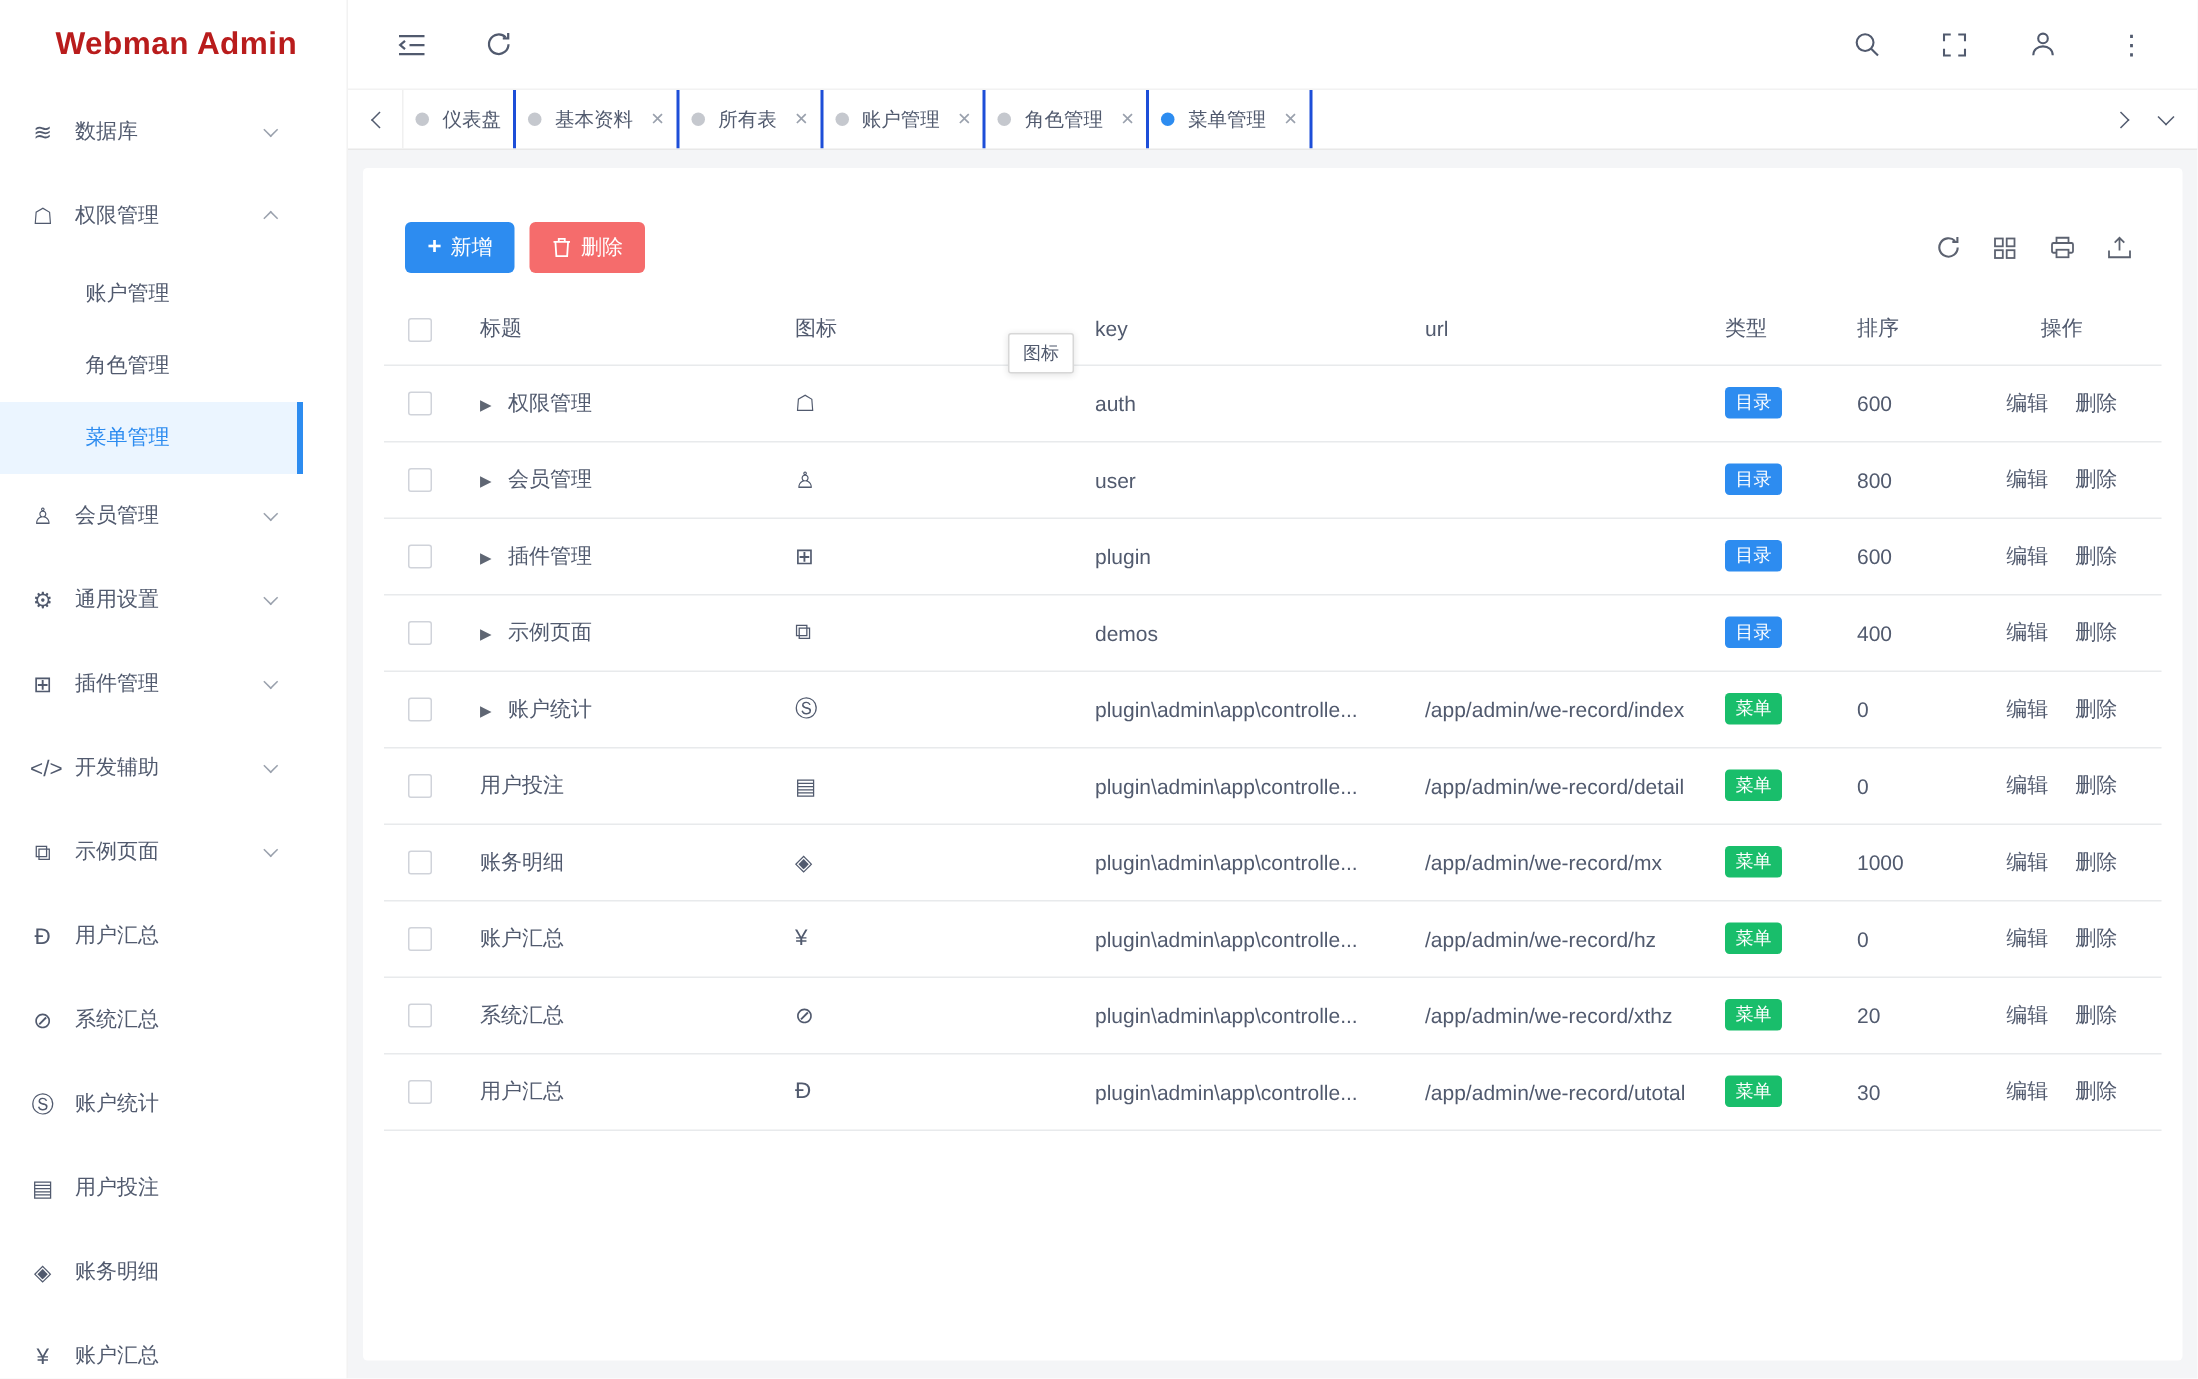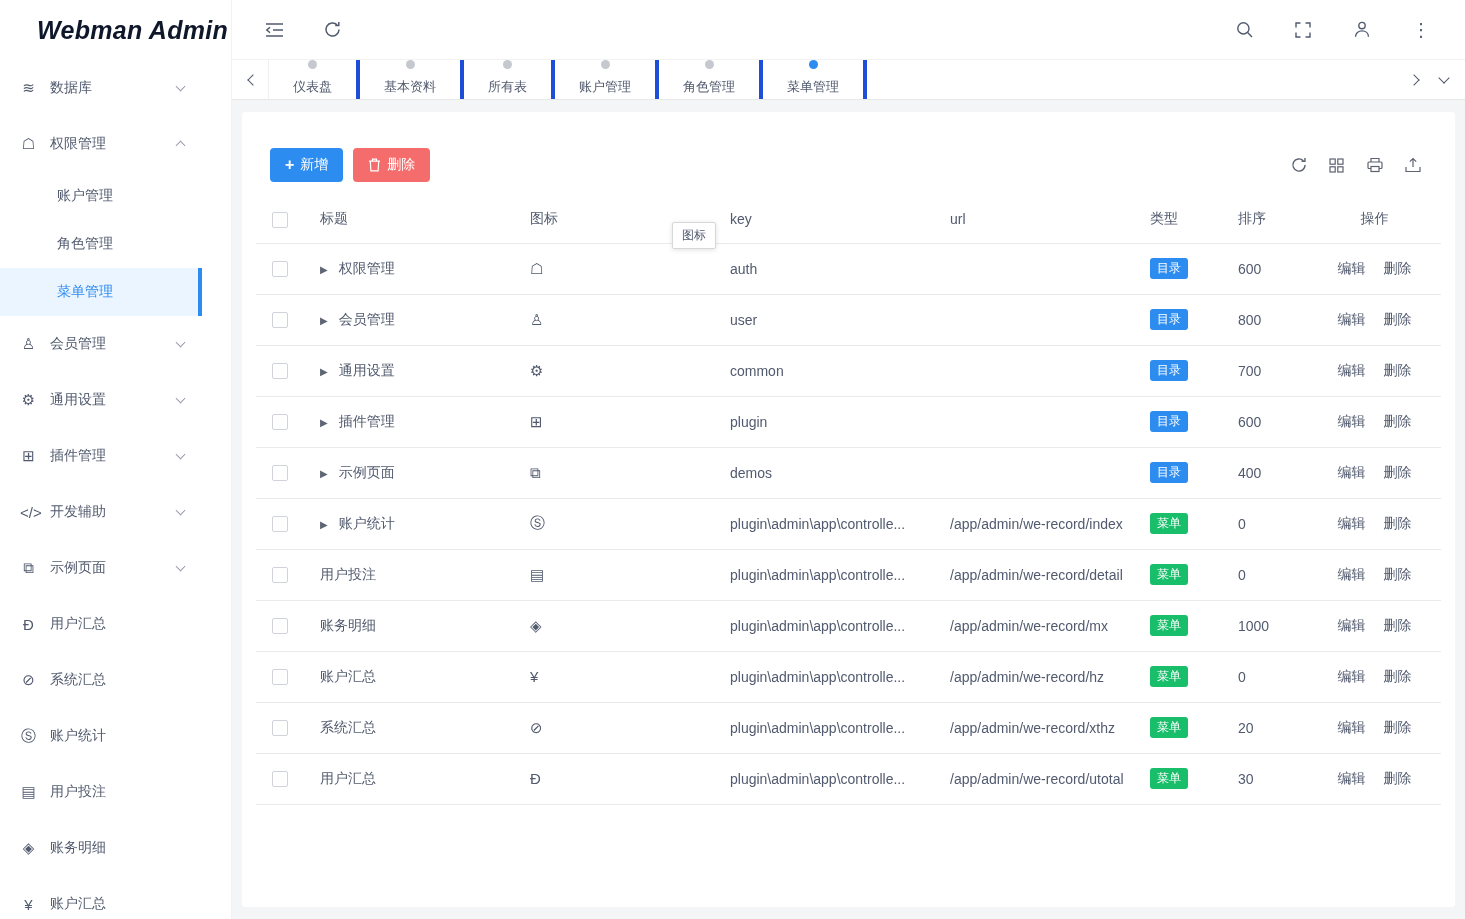--- a/index.html
+++ b/index.html
@@ -4,42 +4,42 @@
 <title>Webman Admin</title>
 <style>
   * { margin:0; padding:0; box-sizing:border-box; }
   html,body { width:1465px; height:919px; overflow:hidden; }
   body { font-family:"Liberation Sans","DejaVu Sans",sans-serif; font-size:14px; color:#515a6e; background:#f4f5f7; }
 
   .app { display:flex; width:1465px; height:919px; }
 
   
   .sidebar { width:232px; background:#fff; flex-shrink:0; border-right:1px solid #f2f2f2; overflow:hidden; }
-  .logo { height:60px; display:flex; align-items:center; padding-left:37px; font-size:25px; font-weight:bold; color:#0f172a; letter-spacing:.3px; white-space:nowrap;font-style:italic; }
+  .logo { height:60px; display:flex; align-items:center; padding-left:37px; font-size:21px; font-weight:bold; color:#b91c1c; letter-spacing:.3px; white-space:nowrap; }
   .side-menu { width:202px; }
   .side-item { height:56px; display:flex; align-items:center; padding:0 18px 0 20px; cursor:pointer; color:#515a6e; }
   .side-icon { width:17px; font-size:15px; margin-right:13px; text-align:center; flex-shrink:0; color:#515a6e; white-space:nowrap; }
   .side-label { font-size:14px; white-space:nowrap; }
   .chev { width:7px; height:7px; border-right:1.5px solid #9aa1ad; border-bottom:1.5px solid #9aa1ad; display:inline-block; transform:rotate(45deg); margin-left:auto; margin-bottom:3px; }
   .chev.up { transform:rotate(-135deg); margin-bottom:-3px; }
   .side-sub { height:48px; display:flex; align-items:center; padding-left:57px; cursor:pointer; font-size:14px; color:#515a6e; }
   .side-sub.active { background:#ebf5ff; color:#2d8cf0; border-right:4px solid #2d8cf0; }
 
   
   .main { flex:1; display:flex; flex-direction:column; min-width:0; }
   .topbar { height:60px; background:#fff; display:flex; align-items:center; justify-content:space-between; padding:0 34px 0 32px; border-bottom:1px solid #f2f2f2; flex-shrink:0; }
   .topbar-left { display:flex; align-items:center; gap:38px; }
   .topbar-right { display:flex; align-items:center; gap:39px; }
   .icon-btn { color:#515a6e; cursor:pointer; display:flex; align-items:center; justify-content:center; width:20px; height:20px; font-size:18px; line-height:1; }
 
   
   .tabbar { height:40px; background:#fff; display:flex; align-items:center; border-bottom:1px solid #e8e8e8; flex-shrink:0; padding:0 6px; }
   .tab-scroll { width:30px; height:100%; display:flex; align-items:center; justify-content:center; cursor:pointer; flex-shrink:0; }
   .tab-list { display:flex; height:100%; flex:1; overflow:hidden; }
-  .tab { display:flex; align-items:center; gap:9px; padding:0 24px; border-right:4px solid #1d4ed8; cursor:pointer; font-size:13px; white-space:nowrap;flex-direction:column; }
+  .tab { display:flex; align-items:center; gap:9px; padding:0 8px; border-right:2px solid #1d4ed8; cursor:pointer; font-size:13px; white-space:nowrap; }
   .tab:first-child { border-left:1px solid #f0f0f0; }
   .dot { width:9px; height:9px; border-radius:50%; background:#c5c8ce; flex-shrink:0; }
   .tab.active .dot { background:#2d8cf0; }
   .tab-close { color:#9aa1ad; font-size:15px; margin-left:3px; line-height:1; }
   .chevL { width:8px; height:8px; border-left:1.5px solid #515a6e; border-bottom:1.5px solid #515a6e; transform:rotate(45deg); display:inline-block; }
   .chevR { width:8px; height:8px; border-right:1.5px solid #515a6e; border-top:1.5px solid #515a6e; transform:rotate(45deg); display:inline-block; }
   .chevD { width:8px; height:8px; border-right:1.5px solid #515a6e; border-bottom:1.5px solid #515a6e; transform:rotate(45deg); display:inline-block; margin-bottom:3px; }
 
   
   .content { flex:1; padding:12px 10px; min-height:0; }
@@ -316,30 +316,20 @@
                 <td class="col-title"><span class="caret">▶</span><span>会员管理</span></td>
                 <td class="col-icon"><span class="cell-icon">♙</span></td>
                 <td class="col-key">user</td>
                 <td class="col-url"></td>
                 <td class="col-type"><span class="badge" style="background: rgb(45, 140, 240);">目录</span></td>
                 <td class="col-sort">800</td>
                 <td class="col-actions"><a class="action">编辑</a><a class="action">删除</a></td>
               </tr>
               <tr>
                 <td class="col-check"><span class="checkbox"></span></td>
-                <td class="col-title"><span class="caret">▶</span><span>通用设置</span></td>
-                <td class="col-icon"><span class="cell-icon">⚙</span></td>
-                <td class="col-key">common</td>
-                <td class="col-url"></td>
-                <td class="col-type"><span class="badge" style="background: rgb(45, 140, 240);">目录</span></td>
-                <td class="col-sort">700</td>
-                <td class="col-actions"><a class="action">编辑</a><a class="action">删除</a></td>
-              </tr>
-              <tr>
-                <td class="col-check"><span class="checkbox"></span></td>
                 <td class="col-title"><span class="caret">▶</span><span>插件管理</span></td>
                 <td class="col-icon"><span class="cell-icon">⊞</span></td>
                 <td class="col-key">plugin</td>
                 <td class="col-url"></td>
                 <td class="col-type"><span class="badge" style="background: rgb(45, 140, 240);">目录</span></td>
                 <td class="col-sort">600</td>
                 <td class="col-actions"><a class="action">编辑</a><a class="action">删除</a></td>
               </tr>
               <tr>
                 <td class="col-check"><span class="checkbox"></span></td>

